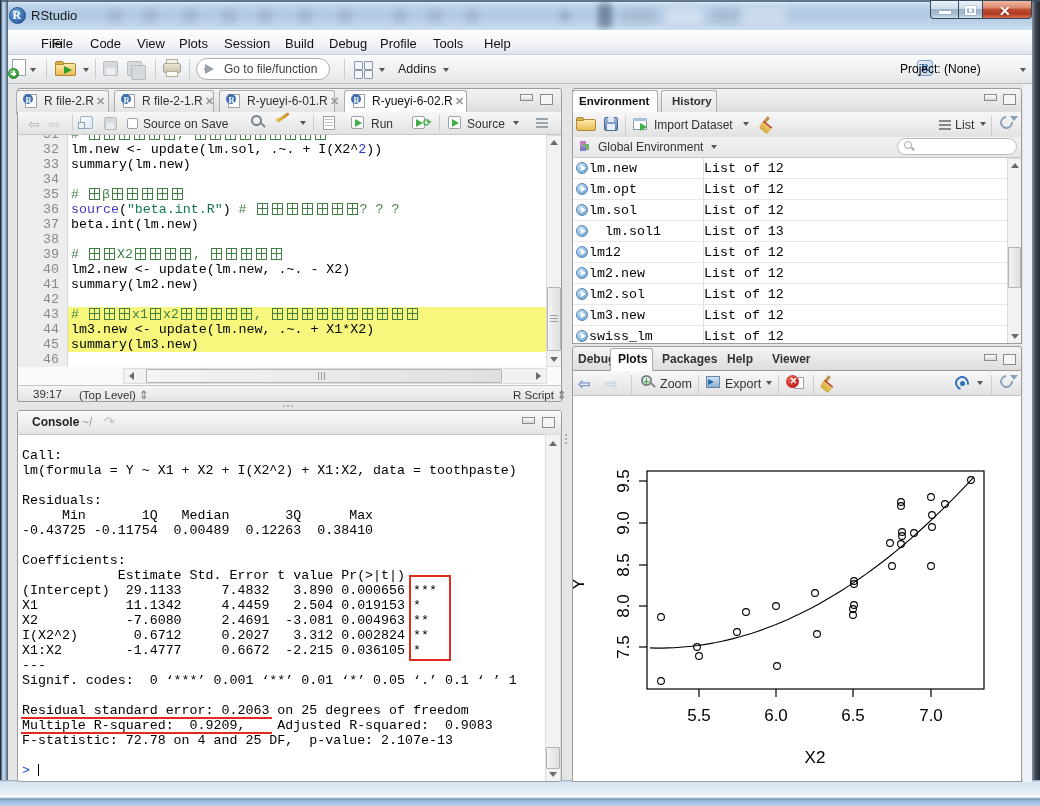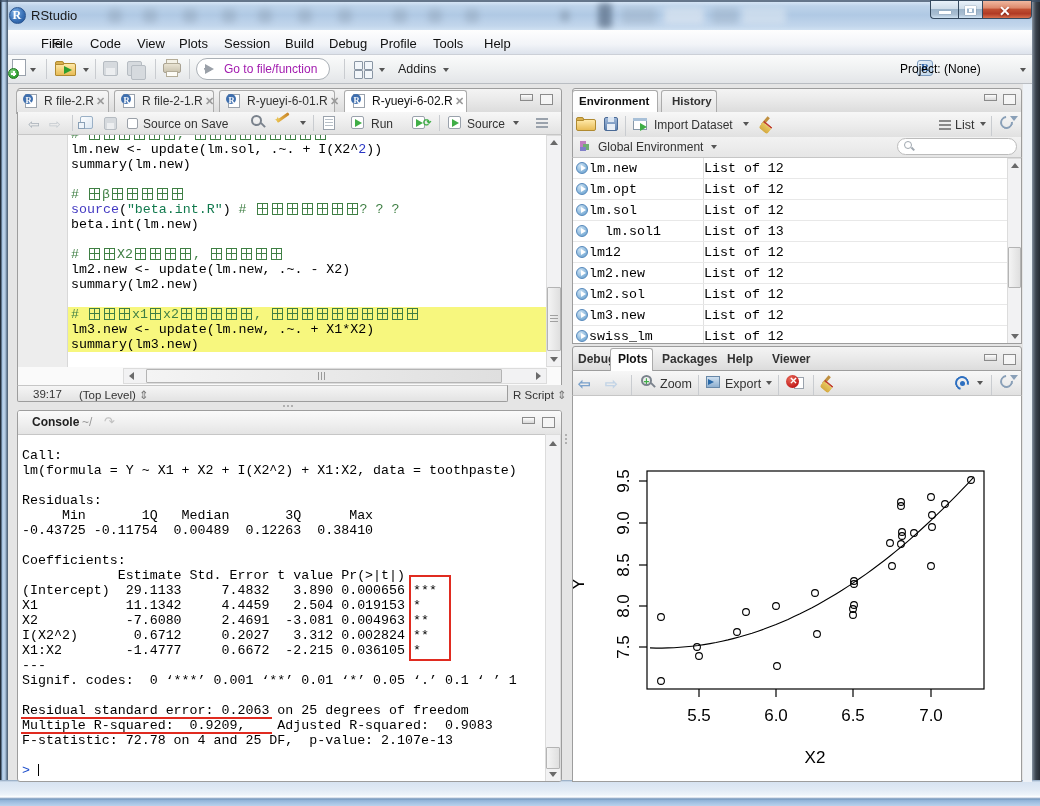--- a/index.html
+++ b/index.html
@@ -142,21 +142,21 @@
   <div class="abs tsep" style="left:155px;"></div>
 
   <div class="abs" style="left:163px;top:8px;width:18px;height:10px;background:linear-gradient(180deg,#e9e3d2,#c9c2ae);border:1px solid #a9a292;border-radius:2px;box-sizing:border-box;"></div>
   <div class="abs" style="left:166px;top:4px;width:12px;height:5px;background:#f4f1e6;border:1px solid #b3ac98;box-sizing:border-box;"></div>
   <div class="abs" style="left:166px;top:16px;width:12px;height:6px;background:#fcfbf6;border:1px solid #b3ac98;box-sizing:border-box;"></div>
   <div class="abs tsep" style="left:189px;"></div>
 
   <div class="abs" style="left:196px;top:3px;width:134px;height:22px;background:#fff;border:1px solid #aab0b6;border-radius:11px;box-sizing:border-box;"></div>
   <div class="abs" style="left:205px;top:9px;width:0;height:0;border-top:5px solid transparent;border-bottom:5px solid transparent;border-left:9px solid #9aa0a8;"></div>
   <div class="abs" style="left:204px;top:13px;width:7px;height:3px;background:#9aa0a8;border-radius:0 0 0 3px;"></div>
-  <div class="abs" style="left:224px;top:7px;font-size:12px;color:#a21caf;">Go to file/function</div>
+  <div class="abs" style="left:224px;top:7px;font-size:12px;color:#404040;">Go to file/function</div>
   <div class="abs tsep" style="left:344px;"></div>
 
   <div class="abs" style="left:354px;top:6px;width:7px;height:7px;border:1.5px solid #8a96a4;border-radius:1px;background:#f2f6fa;"></div>
   <div class="abs" style="left:364px;top:6px;width:7px;height:7px;border:1.5px solid #8a96a4;border-radius:1px;background:#f2f6fa;"></div>
   <div class="abs" style="left:354px;top:15px;width:7px;height:7px;border:1.5px solid #8a96a4;border-radius:1px;background:#f2f6fa;"></div>
   <div class="abs" style="left:364px;top:15px;width:7px;height:7px;border:1.5px solid #8a96a4;border-radius:1px;background:#f2f6fa;"></div>
   <div class="abs caret" style="left:379px;top:13px;"></div>
   <div class="abs" style="left:398px;top:7px;font-size:12.5px;color:#222;">Addins</div>
   <div class="abs caret" style="left:443px;top:13px;"></div>
 
@@ -240,39 +240,55 @@
   <div class="abs caret" style="left:495px;top:9px;"></div>
 
   <div class="abs" style="left:518px;top:6px;width:12px;height:1.5px;background:#9aa2ac;box-shadow:0 4px 0 #9aa2ac,0 8px 0 #9aa2ac;"></div>
 </div>
 
 <div class="abs" style="left:17px;top:135px;width:545px;height:232px;background:#fff;
   border-left:1px solid #9d9d9d;border-right:1px solid #9d9d9d;box-sizing:border-box;overflow:hidden;">
   <div class="abs" style="left:0;top:0;width:49px;height:232px;background:#ededed;border-right:1px solid #d8d8d8;"></div>
 
   <div class="abs" style="left:50px;top:172px;width:478px;height:45px;background:#f7f77e;"></div>
+  <div class="abs mono" style="left:21px;top:-8px;color:#888;text-align:right;width:20px;">31
+32
+33
+34
+35
+36
+37
+38
+39
+40
+41
+42
+43
+44
+45
+46</div>
   <div class="abs mono" id="code" style="left:53px;top:-8px;color:#000;"><div style="height:15px;color:#3f7f44;"># <i class="cj"></i><i class="cj"></i><i class="cj"></i><i class="cj"></i><i class="cj"></i><i class="cj"></i>, <i class="cj"></i><i class="cj"></i><i class="cj"></i><i class="cj"></i><i class="cj"></i><i class="cj"></i><i class="cj"></i><i class="cj"></i><i class="cj"></i></div><div style="height:15px;">lm.new &lt;- update(lm.sol, .~. + I(X2^<span style="color:#2936c4">2</span>))</div><div style="height:15px;">summary(lm.new)</div><div style="height:15px;"></div><div style="height:15px;color:#3f7f44;"># <i class="cj"></i>β<i class="cj"></i><i class="cj"></i><i class="cj"></i><i class="cj"></i><i class="cj"></i></div><div style="height:15px;"><span style="color:#4339c2">source</span>(<span style="color:#127a4e">"beta.int.R"</span>) <span style="color:#3f7f44"># <i class="cj"></i><i class="cj"></i><i class="cj"></i><i class="cj"></i><i class="cj"></i><i class="cj"></i><i class="cj"></i>? ? ?</span></div><div style="height:15px;">beta.int(lm.new)</div><div style="height:15px;"></div><div style="height:15px;color:#3f7f44;"># <i class="cj"></i><i class="cj"></i>X2<i class="cj"></i><i class="cj"></i><i class="cj"></i><i class="cj"></i>, <i class="cj"></i><i class="cj"></i><i class="cj"></i><i class="cj"></i><i class="cj"></i></div><div style="height:15px;">lm2.new &lt;- update(lm.new, .~. - X2)</div><div style="height:15px;">summary(lm2.new)</div><div style="height:15px;"></div><div style="height:15px;color:#3f7f44;"># <i class="cj"></i><i class="cj"></i><i class="cj"></i>x1<i class="cj"></i>x2<i class="cj"></i><i class="cj"></i><i class="cj"></i><i class="cj"></i><i class="cj"></i>, <i class="cj"></i><i class="cj"></i><i class="cj"></i><i class="cj"></i><i class="cj"></i><i class="cj"></i><i class="cj"></i><i class="cj"></i><i class="cj"></i><i class="cj"></i></div><div style="height:15px;">lm3.new &lt;- update(lm.new, .~. + X1*X2)</div><div style="height:15px;">summary(lm3.new)</div><div style="height:15px;"></div></div>
 
   <div class="abs sbtrack" style="left:528px;top:0;width:16px;height:232px;"></div>
   <div class="abs arr" style="left:532px;top:5px;border-left:4px solid transparent;border-right:4px solid transparent;border-bottom:5px solid #6a6a6a;"></div>
   <div class="abs arr" style="left:532px;top:222px;border-left:4px solid transparent;border-right:4px solid transparent;border-top:5px solid #6a6a6a;"></div>
   <div class="abs sbthumb" style="left:529px;top:152px;width:14px;height:64px;"></div>
   <div class="abs" style="left:532px;top:180px;width:8px;height:1px;background:#a0a0a0;box-shadow:0 3px 0 #a0a0a0,0 6px 0 #a0a0a0;"></div>
 </div>
 
 <div class="abs" style="left:17px;top:367px;width:545px;height:18px;background:#fafafa;
   border-left:1px solid #9d9d9d;border-right:1px solid #9d9d9d;box-sizing:border-box;">
   <div class="abs sbtrack" style="left:105px;top:1px;width:424px;height:16px;"></div>
   <div class="abs arr" style="left:111px;top:5px;border-top:4px solid transparent;border-bottom:4px solid transparent;border-right:5px solid #6a6a6a;"></div>
   <div class="abs arr" style="left:518px;top:5px;border-top:4px solid transparent;border-bottom:4px solid transparent;border-left:5px solid #6a6a6a;"></div>
   <div class="abs sbthumb" style="left:128px;top:2px;width:356px;height:14px;"></div>
   <div class="abs" style="left:300px;top:5px;width:1px;height:8px;background:#999;box-shadow:3px 0 0 #999,6px 0 0 #999;"></div>
 </div>
 
-<div class="abs" style="left:17px;top:385px;width:491px;height:17px;
+<div class="abs" style="left:17px;top:385px;width:545px;height:17px;
   background:linear-gradient(180deg,#f5f5f5,#e3e3e3);border:1px solid #9d9d9d;border-top:1px solid #c6c6c6;box-sizing:border-box;border-radius:0 0 2px 2px;text-decoration:underline;">
   <div class="abs ui" style="left:15px;top:2px;font-size:11.5px;">39:17</div>
   <div class="abs ui" style="left:61px;top:2px;font-size:11.5px;">(Top Level) <span style="color:#777;">⇕</span></div>
   <div class="abs ui" style="left:495px;top:2px;font-size:11.5px;">R Script <span style="color:#777;">⇕</span></div>
 </div>
 
 <div class="abs" style="left:283px;top:405px;width:2px;height:2px;background:#b0b0b0;box-shadow:4px 0 0 #b0b0b0,8px 0 0 #b0b0b0;"></div>
 <div class="abs" style="left:565px;top:434px;width:2px;height:2px;background:#b0b0b0;box-shadow:0 4px 0 #b0b0b0,0 8px 0 #b0b0b0;"></div>
 
 <div class="abs" style="left:17px;top:410px;width:545px;height:372px;background:#fff;

